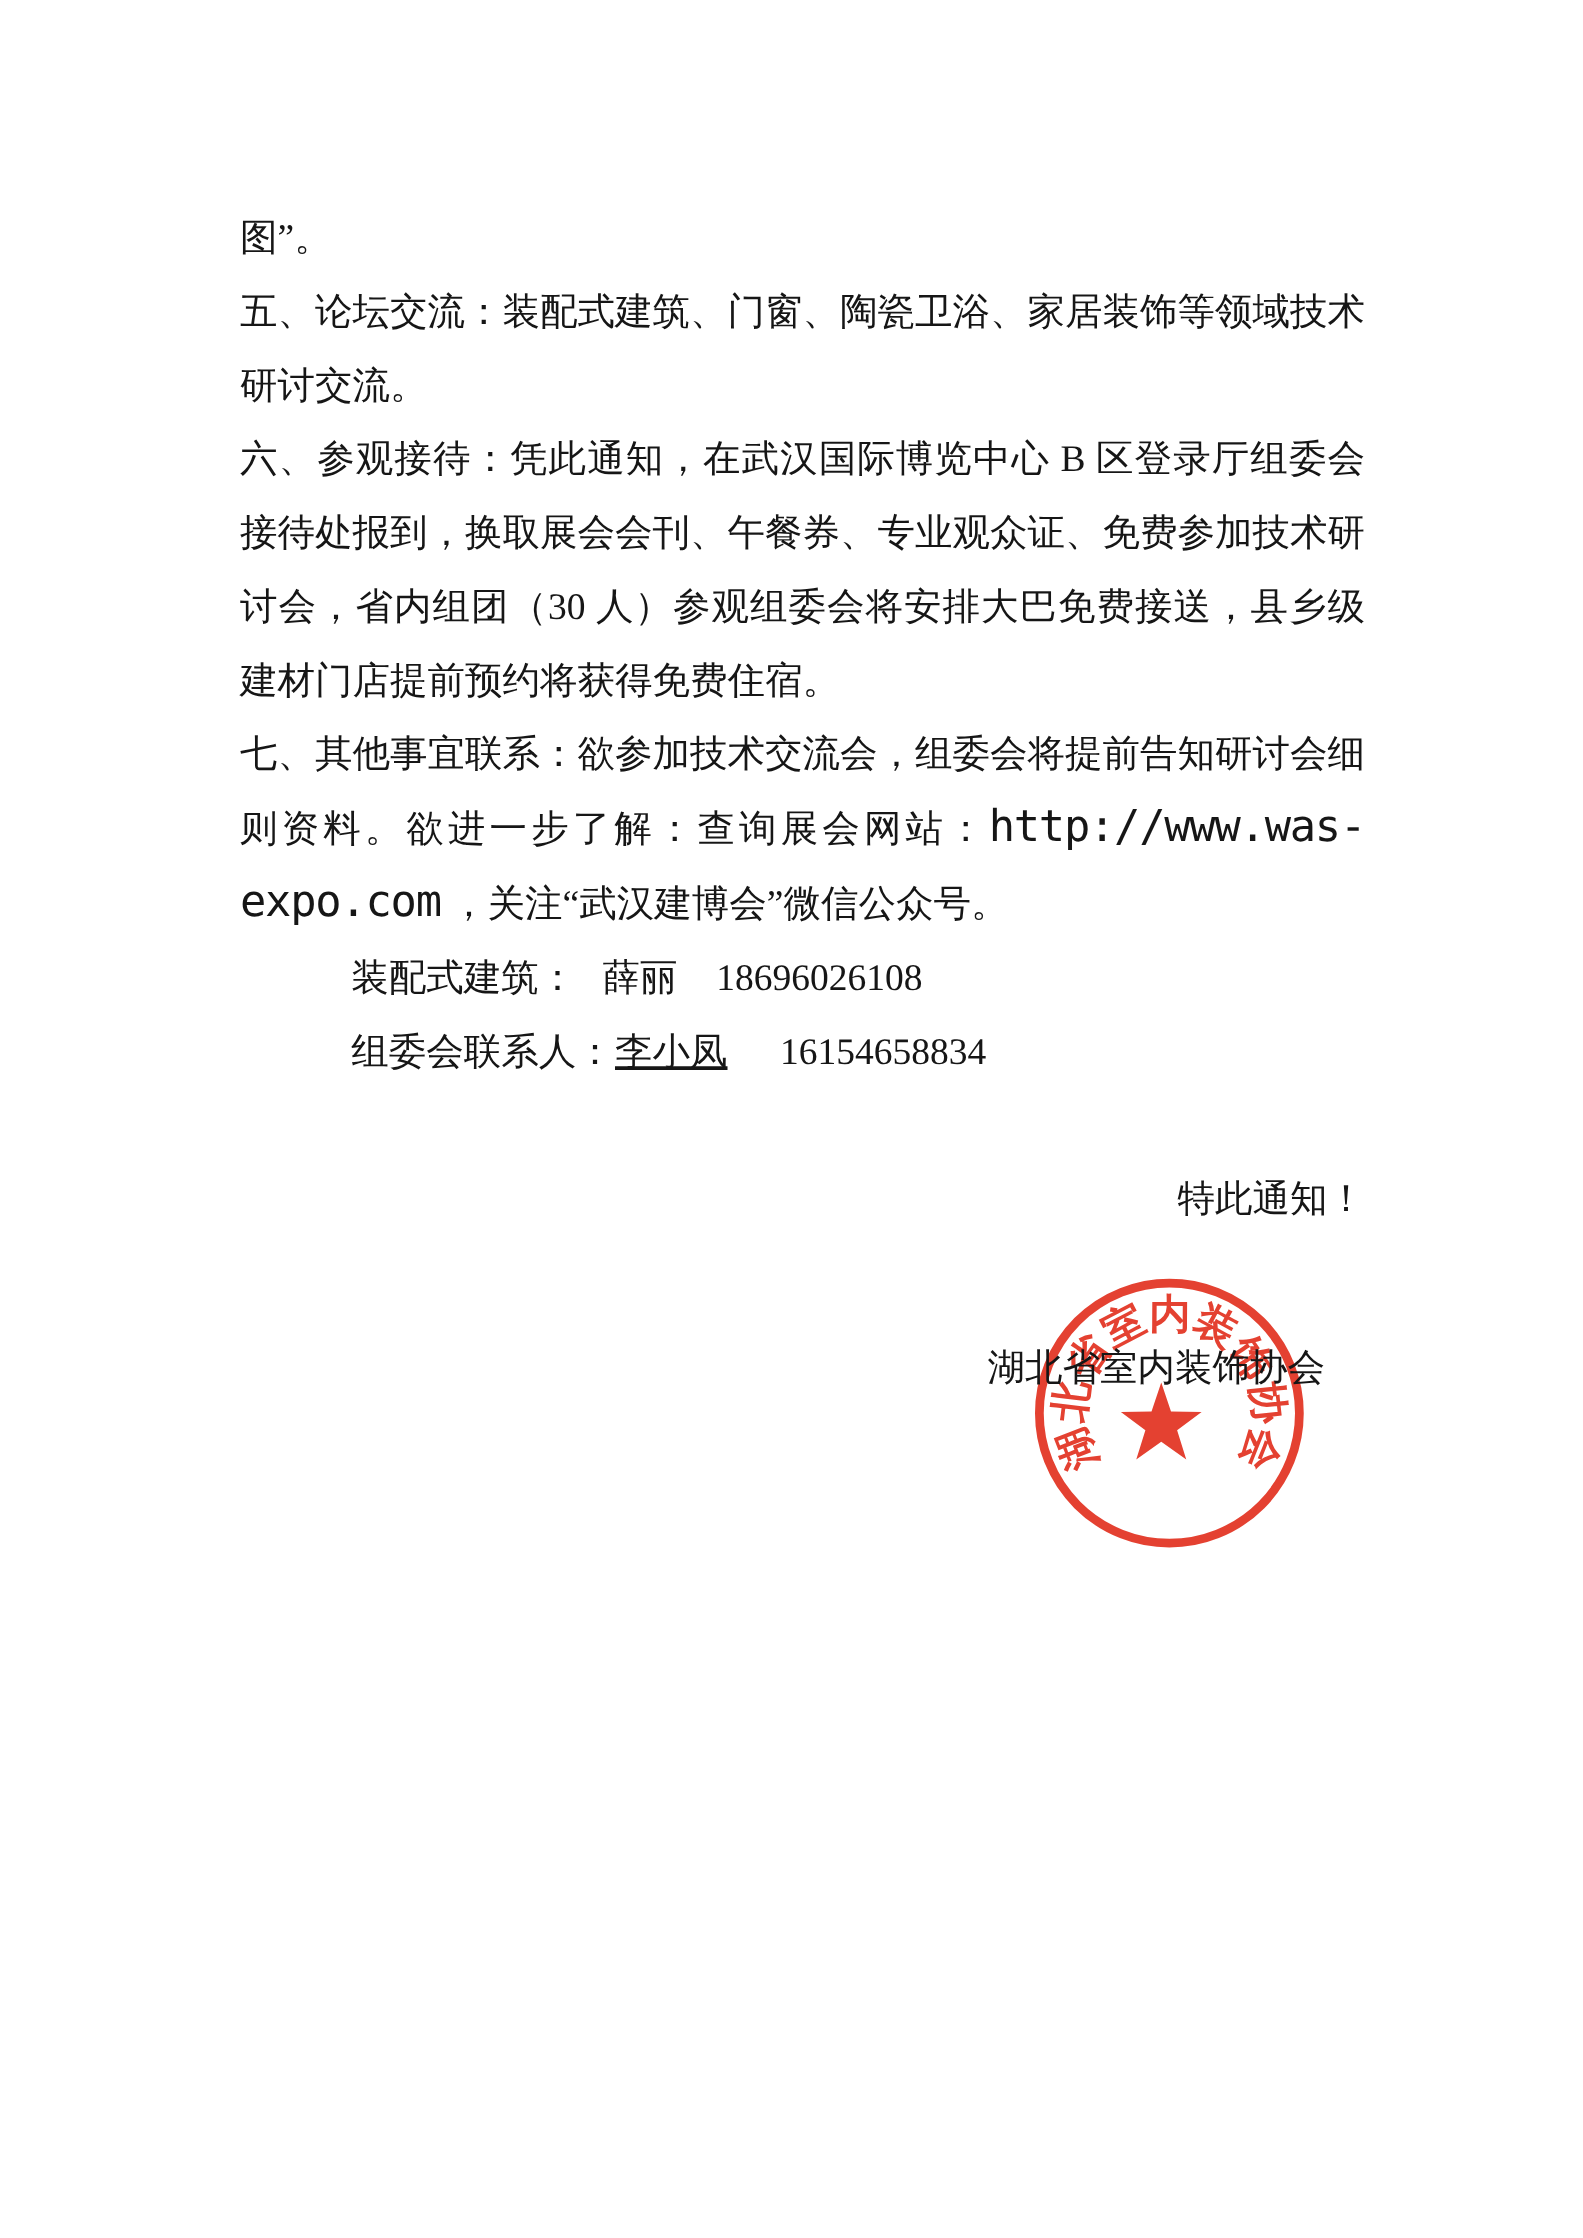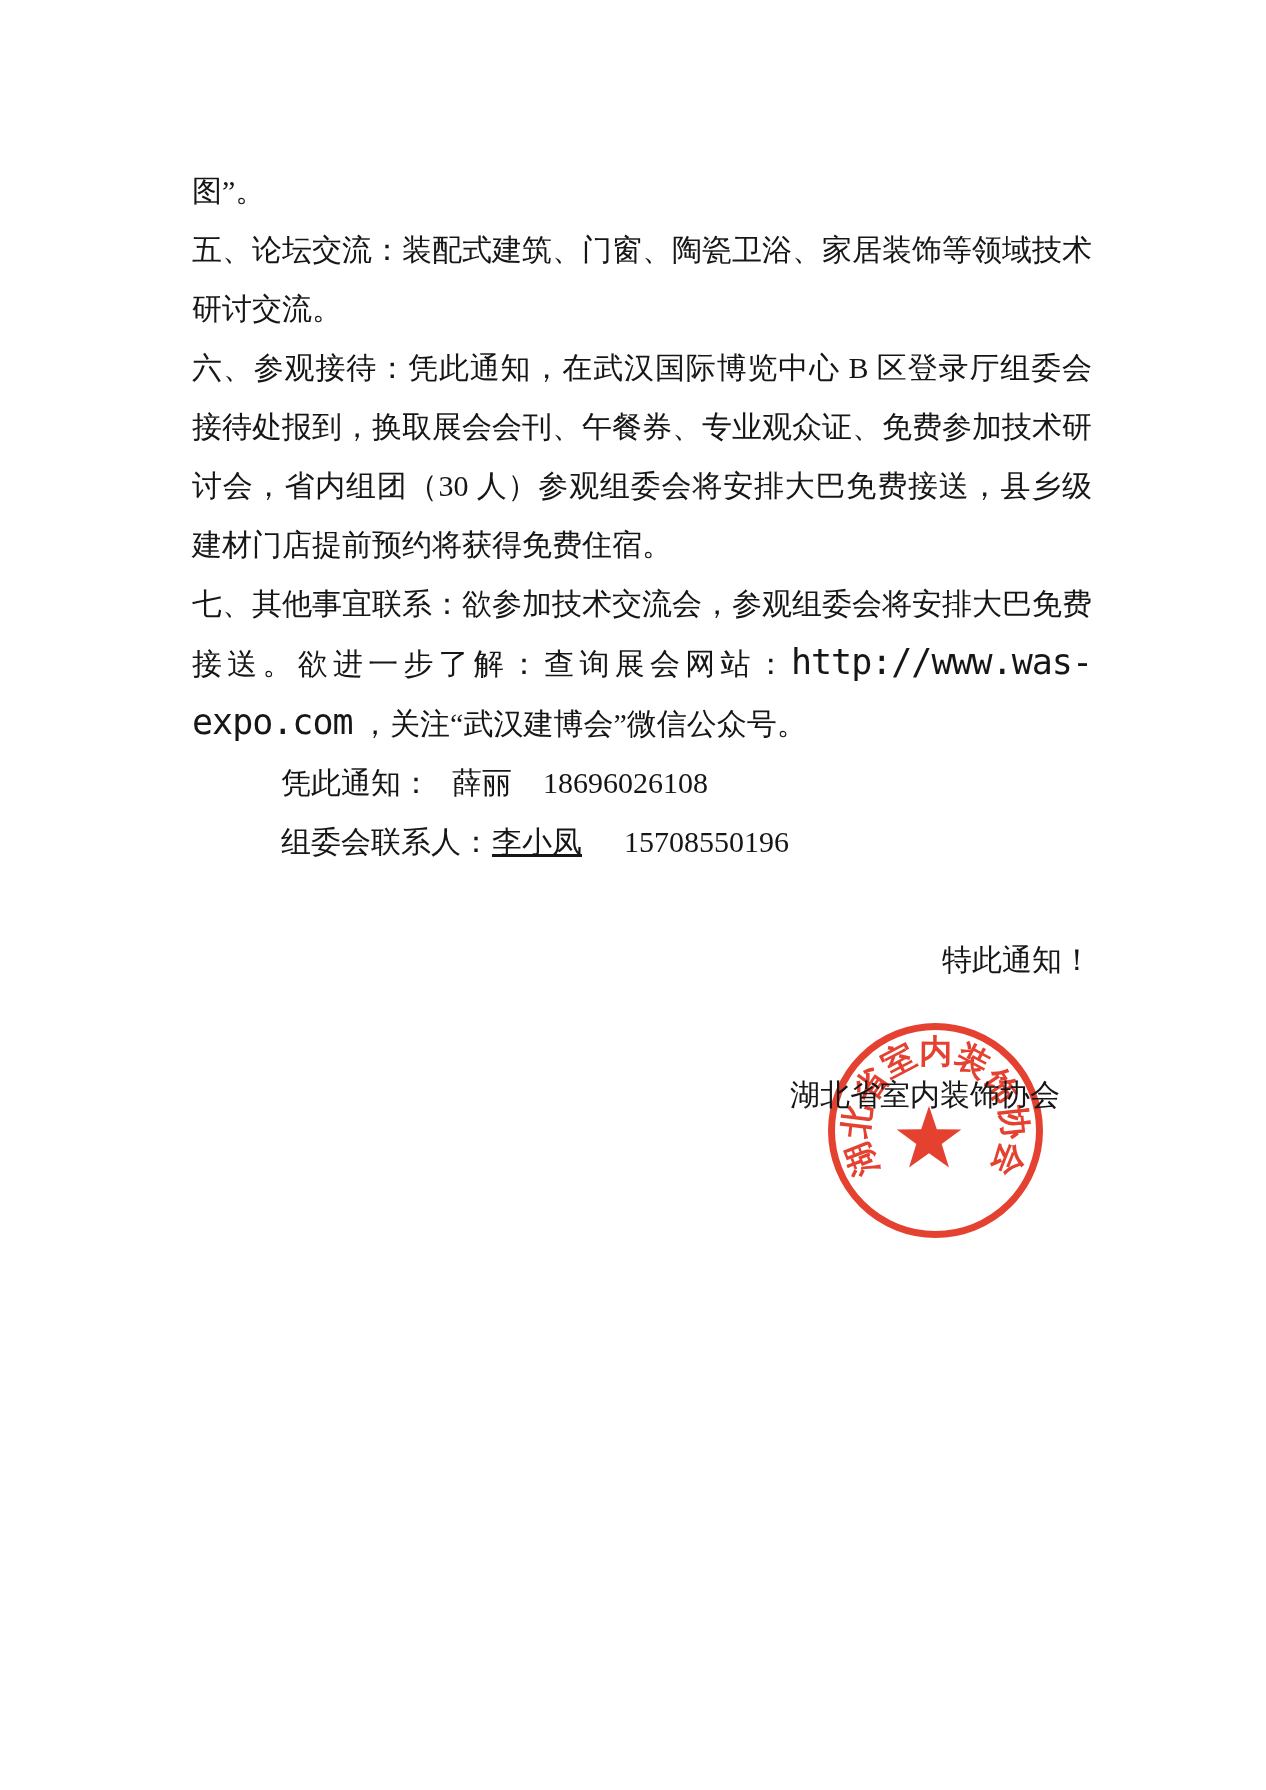--- a/index.html
+++ b/index.html
@@ -76,28 +76,28 @@
     </svg>
   </div>
 
   <main class="doc-body">
     <p>图”。</p>
 
     <p>五、论坛交流：装配式建筑、门窗、陶瓷卫浴、家居装饰等领域技术研讨交流。</p>
 
     <p>六、参观接待：凭此通知，在武汉国际博览中心 B 区登录厅组委会接待处报到，换取展会会刊、午餐券、专业观众证、免费参加技术研讨会，省内组团（30 人）参观组委会将安排大巴免费接送，县乡级建材门店提前预约将获得免费住宿。</p>
 
-    <p><span>七、其他事宜联系：欲参加技术交流会，参观组委会将安排大巴免费接送。欲进一步了解：查询展会网站：</span><span class="url">http://www.was-expo.com</span><span> ，关注“武汉建博会”微信公众号。</span></p>
+    <p><span>七、其他事宜联系：欲参加技术交流会，组委会将提前告知研讨会细则资料。欲进一步了解：查询展会网站：</span><span class="url">http://www.was-expo.com</span><span> ，关注“武汉建博会”微信公众号。</span></p>
 
     <div class="contact-row">
-      <span>凭此通知：</span><span class="gap-name-1">薛丽</span><span class="gap-phone-1">18696026108</span>
+      <span>装配式建筑：</span><span class="gap-name-1">薛丽</span><span class="gap-phone-1">18696026108</span>
     </div>
 
     <div class="contact-row">
-      <span>组委会联系人：</span><span class="gap-name-2">李小凤</span><span class="gap-phone-2">15708550196</span>
+      <span>组委会联系人：</span><span class="gap-name-2">李小凤</span><span class="gap-phone-2">16154658834</span>
     </div>
 
     <div class="blank-line"></div>
 
     <p class="closing">特此通知！</p>
   </main>
 
   <div class="signature-block">
     <div>湖北省室内装饰协会</div>
   </div>

